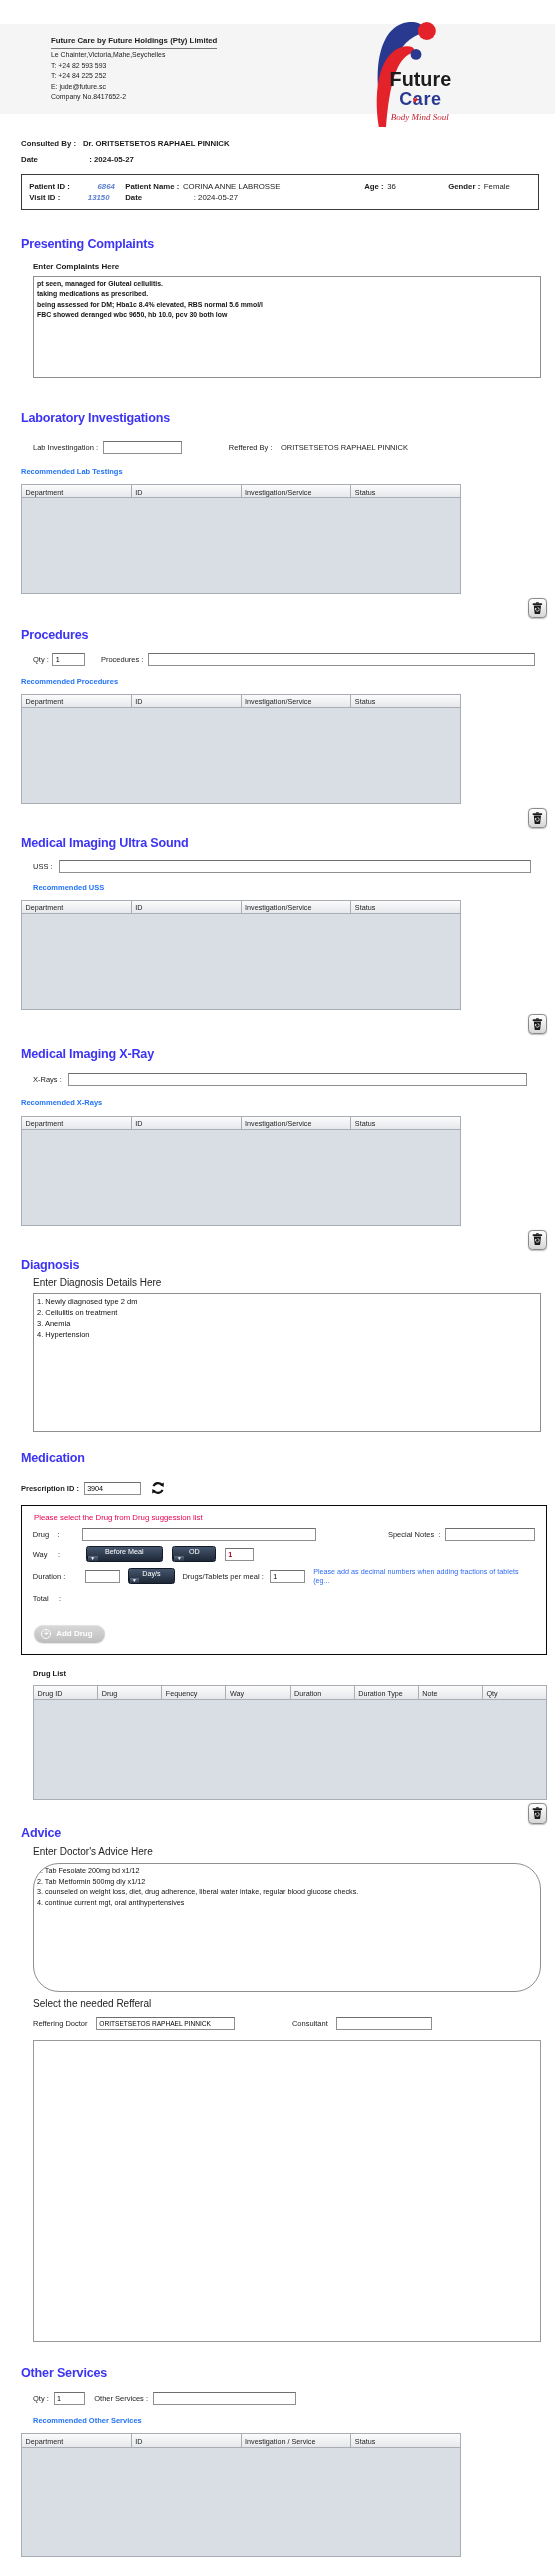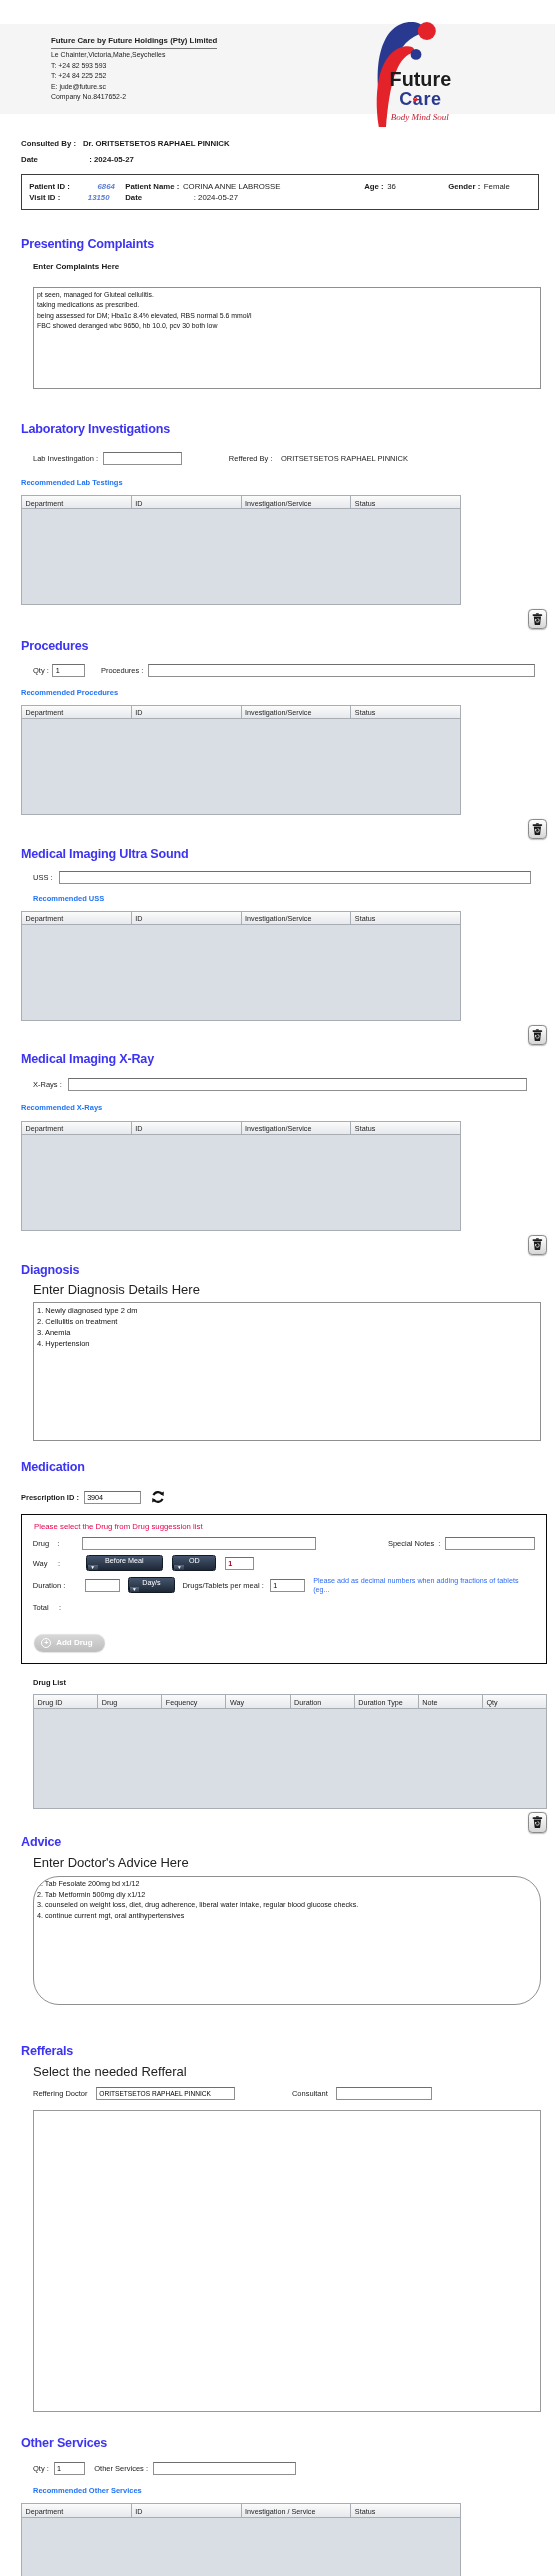--- a/index.html
+++ b/index.html
@@ -25,21 +25,21 @@
   .patient-box { margin:9.6px 0 0 21px; width:518px; border:1.2px solid #3c3c3c; padding:5.4px 7.2px; font-size:7.8px; }
   .p-row { display:flex; margin:1.8px 0; }
   .p-lab { font-weight:bold; white-space:pre; }
   .p-val { margin-left:3.6px; white-space:pre; }
   .p-id { color:#5b7fd0; font-weight:bold;font-style:italic; }
   .c1 { width:96px; display:flex;gap:24px; } .c2 { width:239px; display:flex; } .c3 { width:84px; display:flex; } .c4 { display:flex; }
 
   
   .section-h { margin:0 0 0 21px; font-size:12.6px; font-weight:bold; color:#3c34f2; letter-spacing:-0.2px; }
   .sub-b { margin-left:33px; font-size:8px; font-weight:bold; }
-  .sub-r { margin-left:33px; font-size:13px; color:#222; }
+  .sub-r { margin-left:33px; font-size:10px; color:#222; }
   .link { margin-left:21px; font-size:7.5px; font-weight:bold; color:#2273f5; cursor:pointer; display:inline-block; }
   .row { display:flex; align-items:center; }
   .lbl { font-size:7.5px; color:#222; white-space:pre; }
   .lbl-b { font-size:7.5px; font-weight:bold; white-space:pre; }
   .input { border:0.6px solid #8f8f8f; border-top-color:#6e6e6e; background:#fff; height:13px; font-size:7.2px; padding:1.2px 2.4px; font-family:"Liberation Sans",sans-serif; }
   .textbox { display:block; border:0.6px solid #8f8f8f; background:#fff; font-size:6.9px; line-height:1.5; padding:1.8px 3px; color:#111; font-family:"Liberation Sans",sans-serif; resize:none; }
 
   
   .gt { margin-left:21px; width:440px; }
   .gt-head { display:flex; }
@@ -133,21 +133,21 @@
       <div class="c2">
           <span class="p-lab" style="width:65px">Date</span>
           <span class="p-val">: 2024-05-27</span>
         </div>
     </div>
   </div>
 
   
   <div class="section-h" style="margin-top:27.5px">Presenting Complaints</div>
   <div class="sub-b" style="margin-top:10.8px">Enter Complaints Here</div>
-  <textarea class="textbox" style="margin: 16px 0px 0px 33px; width: 508px; height: 102px;">pt seen, managed for Gluteal cellulitis.
+  <textarea class="textbox" style="margin: 5px 0px 0px 33px; width: 508px; height: 102px; font-weight: bold;">pt seen, managed for Gluteal cellulitis.
 taking medications as prescribed.
 being assessed for DM; Hba1c 8.4% elevated, RBS normal 5.6 mmol/l
 FBC showed deranged wbc 9650, hb 10.0, pcv 30 both low</textarea>
 
   
   <div class="section-h" style="margin-top:33px">Laboratory  Investigations</div>
   <div class="row" style="margin:15.5px 0 0 33px">
     <span class="lbl">Lab Investingation :</span>
     <input class="input" style="width: 79px; margin-left: 4.8px;">
     <span class="lbl" style="margin-left:47px">Reffered By :</span>
@@ -227,21 +227,21 @@
         <rect x="6.5" y="0.3" width="5" height="2.2" rx="1" fill="#1a1a1a"></rect>
         <rect x="1" y="2.2" width="16" height="2.6" rx="1.2" fill="#1a1a1a"></rect>
         <path d="M3 6 h12 l-1.4 12.6 a1.6 1.6 0 0 1 -1.6 1.4 h-6 a1.6 1.6 0 0 1 -1.6 -1.4 z" fill="#1a1a1a"></path>
         <path d="M9.2 9.4 a3 3 0 1 1 -2.7 1.4" stroke="#fff" stroke-width="1.2" fill="none"></path>
         <polygon points="5.5,9.6 7.8,11 5.4,12.4" fill="#fff"></polygon>
       </svg>
     </button>
   </div>
 
   
-  <div class="section-h" style="margin-top:7px">Medical Imaging X-Ray</div>
+  <div class="section-h" style="margin-top:13px">Medical Imaging X-Ray</div>
   <div class="row" style="margin:12px 0 0 33px">
     <span class="lbl">X-Rays :</span>
     <input class="input" style="width: 459px; margin-left: 6px;">
   </div>
   <div class="link" style="margin-top:12px; margin-left:21px">Recommended X-Rays</div>
   <div class="gt" style="margin-top:8.4px">
     <div class="gt-head">
       <div class="gt-cell">Department</div>
       <div class="gt-cell">ID</div>
       <div class="gt-cell">Investigation/Service</div>
@@ -357,21 +357,20 @@
 
   
   <div class="section-h" style="margin-top:2.4px">Advice</div>
   <div class="sub-r" style="margin-top:6px">Enter Doctor's Advice Here</div>
   <textarea class="textbox" style="margin: 6px 0px 0px 33px; width: 508px; height: 129px; font-size: 7.2px; border-radius: 26px;">1. Tab Fesolate 200mg bd x1/12
 2. Tab Metformin 500mg dly x1/12
 3. counseled on weight loss, diet, drug adherence, liberal water intake, regular blood glucose checks.
 4. continue current mgt, oral antihypertensives</textarea>
 
   
-  <div class="section-h" style="margin-top:39px">Refferals</div>
   <div class="sub-r" style="margin-top:6px">Select the needed Refferal</div>
   <div class="ref-row">
     <span class="lbl">Reffering Doctor</span>
     <input class="input" style="width: 139px; margin-left: 8.4px; font-size: 6.6px;" value="ORITSETSETOS RAPHAEL PINNICK">
     <span class="lbl" style="margin-left:57px">Consultant</span>
     <input class="input" style="width: 96px; margin-left: 8.4px;">
   </div>
   <div class="big-box" style="height:302px"></div>
 
   

